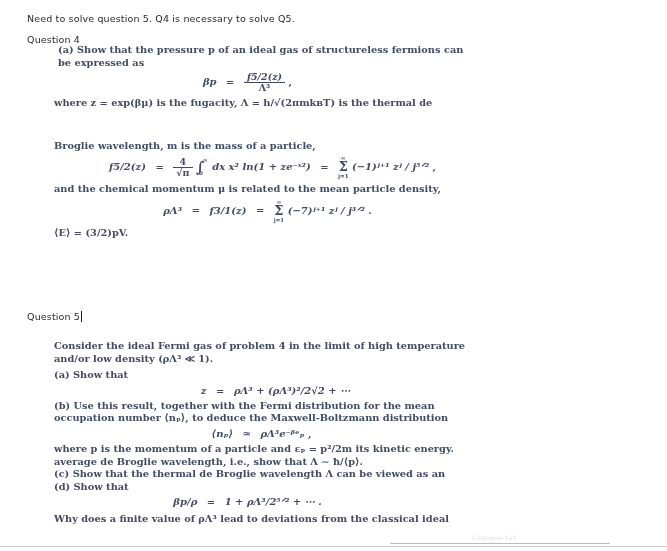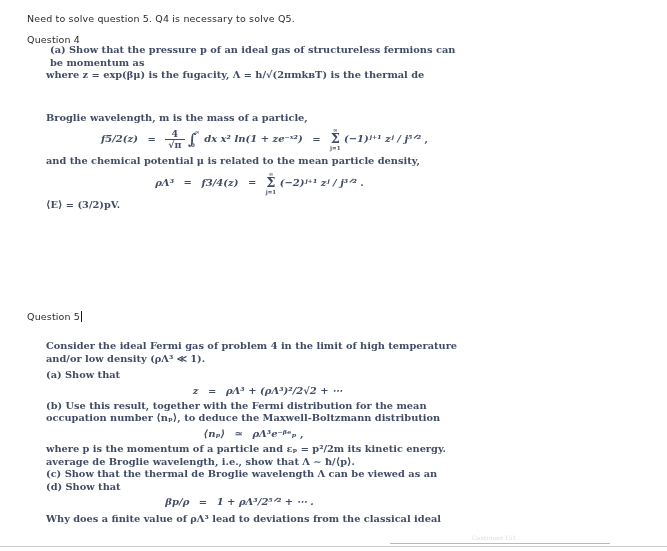--- a/index.html
+++ b/index.html
@@ -48,21 +48,21 @@
     width: 1px;
     height: 11px;
     background: #1a1a1a;
     vertical-align: -2px;
     margin-left: 1px;
   }
 
   
   .scan {
     position: absolute;
-    left: 4px;
+    left: 12px;
     width: 531px;
     font-family: "DejaVu Serif", serif;
     color: #3f4a63;
   }
   #scan-q4 { top: 44px; height: 245px; }
   #scan-q5 { top: 340px; height: 205px; }
 
   .body-line {
     font-family: "DejaVu Serif", serif;
     font-size: 9.8px;
@@ -158,22 +158,31 @@
 </head>
 <body>
 
 <div id="prompt-line" class="ui-text">Need to solve question 5. Q4 is necessary to solve Q5.</div>
 
 <div id="q4-label" class="ui-text">Question 4</div>
 
 <div id="scan-q4" class="scan">
 
   <div class="body-line indent">(a) Show that the pressure p of an ideal gas of structureless fermions can</div>
-  <div class="body-line indent">be momentum as</div>
-
+  <div class="body-line indent">be expressed as</div>
+
+  <div class="eq">
+    <span class="it">βp</span>
+    <span class="op">=</span>
+    <span class="frac">
+      <span class="num it">f5/2(z)</span>
+      <span class="den">Λ³</span>
+    </span>
+    <span>,</span>
+  </div>
 
   <div class="body-line indent2">where z = exp(βμ) is the fugacity, Λ = h/√(2πmkʙT) is the thermal de</div>
 
   <div style="height:30px"></div>
 
   <div class="body-line indent2">Broglie wavelength, m is the mass of a particle,</div>
 
   <div class="eq" style="padding-right:10px">
     <span class="it">f5/2(z)</span>
     <span class="op">=</span>
@@ -190,33 +199,33 @@
     <span class="op">=</span>
     <span class="sum">
       <span class="lim-top">∞</span>
       <span class="sig">Σ</span>
       <span class="lim-bot">j=1</span>
     </span>
     <span class="it">(−1)ʲ⁺¹ zʲ / j⁵ᐟ²</span>
     <span>,</span>
   </div>
 
-  <div class="body-line indent2">and the chemical potential μ is related to the mean particle density,</div>
+  <div class="body-line indent2">and the chemical momentum μ is related to the mean particle density,</div>
 
   <div class="eq" style="padding-right:20px">
     <span class="it">ρΛ³</span>
     <span class="op">=</span>
-    <span class="it">f3/4(z)</span>
+    <span class="it">f3/1(z)</span>
     <span class="op">=</span>
     <span class="sum">
       <span class="lim-top">∞</span>
       <span class="sig">Σ</span>
       <span class="lim-bot">j=1</span>
     </span>
-    <span class="it">(−2)ʲ⁺¹ zʲ / j³ᐟ²</span>
+    <span class="it">(−7)ʲ⁺¹ zʲ / j³ᐟ²</span>
     <span>.</span>
   </div>
 
   <div class="body-line indent2">⟨E⟩ = (3/2)pV.</div>
 </div>
 
 <div id="q5-label" class="ui-text"><span>Question 5</span><span class="caret"></span></div>
 
 <div id="scan-q5" class="scan">
 

